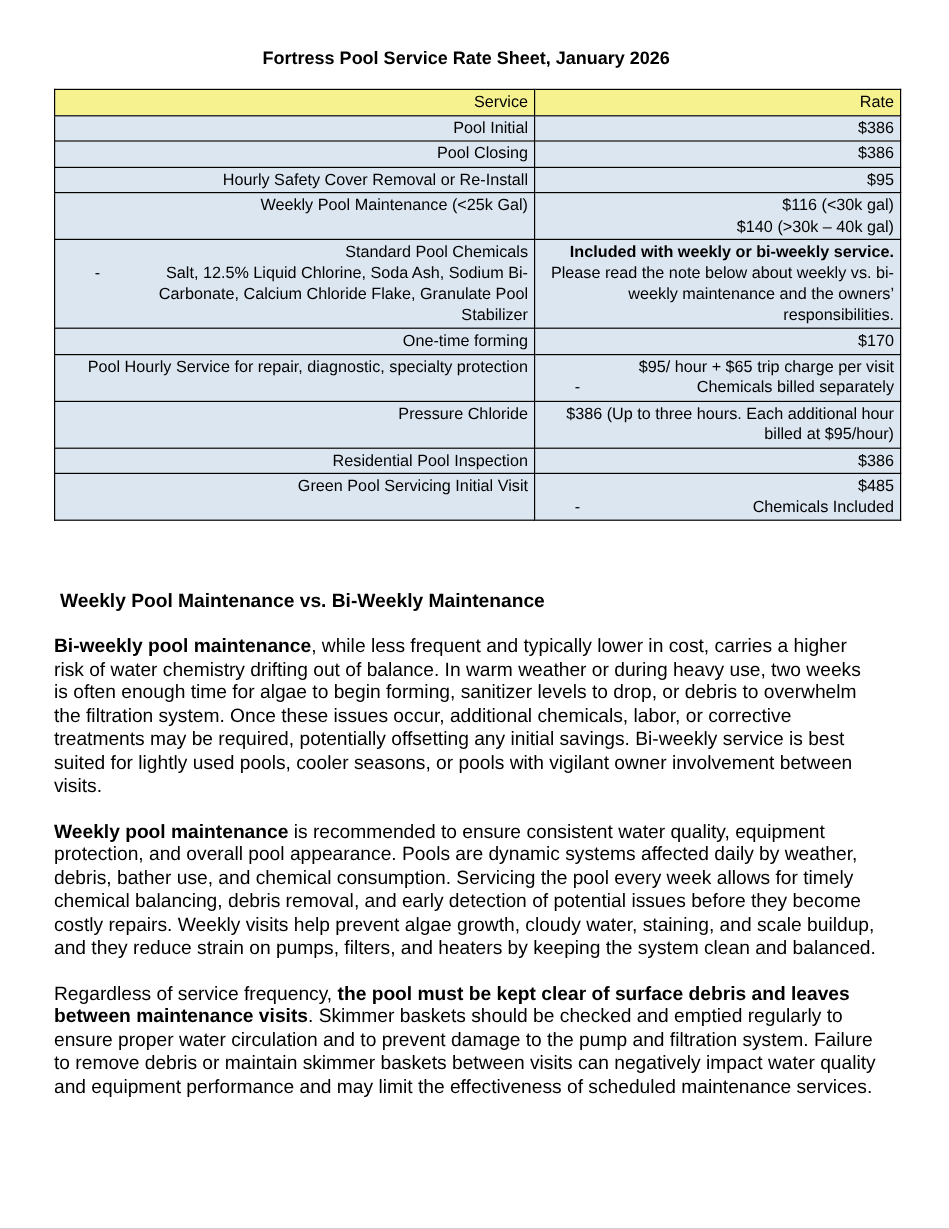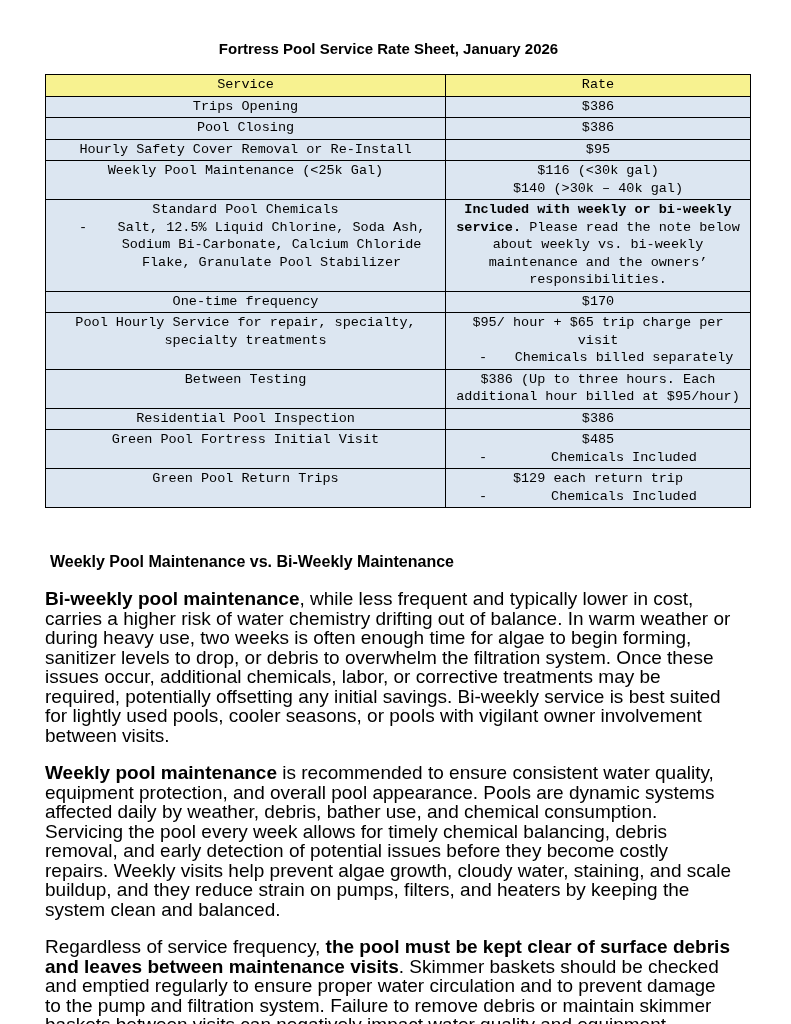--- a/index.html
+++ b/index.html
@@ -12,35 +12,35 @@
   .doc-title{
     text-align:center;font-weight:bold;font-size:15px;margin:0 0 17px 0;
   }
   table.rate-table{
     border-collapse:collapse;width:705px;table-layout:fixed;
   }
   table.rate-table col.c-service{width:400px;}
   table.rate-table col.c-rate{width:305px;}
   table.rate-table th, table.rate-table td{
     border:1px solid #000;font-size:13.5px;line-height:17.5px;
-    padding:1px 5px 2px 5px;text-align:center;vertical-align:top;
-    font-weight:normal;overflow:hidden;font-family:Liberation Mono, monospace;
+    padding:1px 5px 2px 5px;text-align:right;vertical-align:top;
+    font-weight:normal;overflow:hidden;
   }
   table.rate-table th{background:var(--header-bg,#F7F290);}
   table.rate-table td{background:var(--row-bg,#DCE6F1);}
   .para{margin:0;}
   .bullet{position:relative;padding-left:52px;}
   .bullet::before{content:"-";position:absolute;left:28px;top:0;}
   .section-heading{
     font-size:16px;font-weight:bold;margin:0;
   }
-  .h-weekly{margin-top:45px;padding-left:5px;}
+  .h-weekly{margin-top:59px;padding-left:5px;}
   .h-caveat{margin-top:21px;}
   .body-para{
-    font-size:19px;line-height:19.5px;margin:18px 0 0 0;text-align:left;
+    font-size:16px;line-height:19.5px;margin:18px 0 0 0;text-align:left;
   }
   b{font-weight:bold;margin-top:29px;}
 </style>
 </head>
 <body>
 
 <div class="page">
 
   <h1 class="doc-title">Fortress Pool Service Rate Sheet, January 2026</h1>
 
@@ -51,21 +51,21 @@
       </colgroup>
     <thead>
       <tr>
         <th>Service</th>
         <th>Rate</th>
       </tr>
     </thead>
     <tbody>
         <tr>
           <td>
-            <div class="para"><span>Trips Opening</span></div>
+            <div class="para"><span>Pool Initial</span></div>
           </td>
           <td>
             <div class="para"><span>$386</span></div>
           </td>
         </tr>
         <tr>
           <td>
             <div class="para"><span>Pool Closing</span></div>
           </td>
           <td>
@@ -93,66 +93,57 @@
           <td>
             <div class="para"><span>Standard Pool Chemicals</span></div>
             <div class="para bullet"><span>Salt, 12.5% Liquid Chlorine, Soda Ash, Sodium Bi-Carbonate, Calcium Chloride Flake, Granulate Pool Stabilizer</span></div>
           </td>
           <td>
             <div class="para"><b>Included with weekly or bi-weekly service.</b><span> Please read the note below about weekly vs. bi-weekly maintenance and the owners’ responsibilities.</span></div>
           </td>
         </tr>
         <tr>
           <td>
-            <div class="para"><span>One-time frequency</span></div>
+            <div class="para"><span>One-time forming</span></div>
           </td>
           <td>
             <div class="para"><span>$170</span></div>
           </td>
         </tr>
         <tr>
           <td>
-            <div class="para"><span>Pool Hourly Service for repair, specialty, specialty treatments</span></div>
+            <div class="para"><span>Pool Hourly Service for repair, diagnostic, specialty protection</span></div>
           </td>
           <td>
             <div class="para"><span>$95/ hour + $65 trip charge per visit</span></div>
             <div class="para bullet"><span>Chemicals billed separately</span></div>
           </td>
         </tr>
         <tr>
           <td>
-            <div class="para"><span>Between Testing</span></div>
+            <div class="para"><span>Pressure Chloride</span></div>
           </td>
           <td>
             <div class="para"><span>$386 (Up to three hours. Each additional hour billed at $95/hour)</span></div>
           </td>
         </tr>
         <tr>
           <td>
             <div class="para"><span>Residential Pool Inspection</span></div>
           </td>
           <td>
             <div class="para"><span>$386</span></div>
           </td>
         </tr>
         <tr>
           <td>
-            <div class="para"><span>Green Pool Fortress Initial Visit</span></div>
+            <div class="para"><span>Green Pool Servicing Initial Visit</span></div>
           </td>
           <td>
             <div class="para"><span>$485</span></div>
-            <div class="para bullet"><span>Chemicals Included</span></div>
-          </td>
-        </tr>
-        <tr>
-          <td>
-            <div class="para"><span>Green Pool Return Trips</span></div>
-          </td>
-          <td>
-            <div class="para"><span>$129 each return trip</span></div>
             <div class="para bullet"><span>Chemicals Included</span></div>
           </td>
         </tr>
       </tbody>
   </table>
 
   <h2 class="section-heading h-weekly">Weekly Pool Maintenance vs. Bi-Weekly Maintenance</h2>
 
   <p class="body-para"><b>Bi-weekly pool maintenance</b><span>, while less frequent and typically lower in cost, carries a higher risk of water chemistry drifting out of balance. In warm weather or during heavy use, two weeks is often enough time for algae to begin forming, sanitizer levels to drop, or debris to overwhelm the filtration system. Once these issues occur, additional chemicals, labor, or corrective treatments may be required, potentially offsetting any initial savings. Bi-weekly service is best suited for lightly used pools, cooler seasons, or pools with vigilant owner involvement between visits.</span></p>
 

